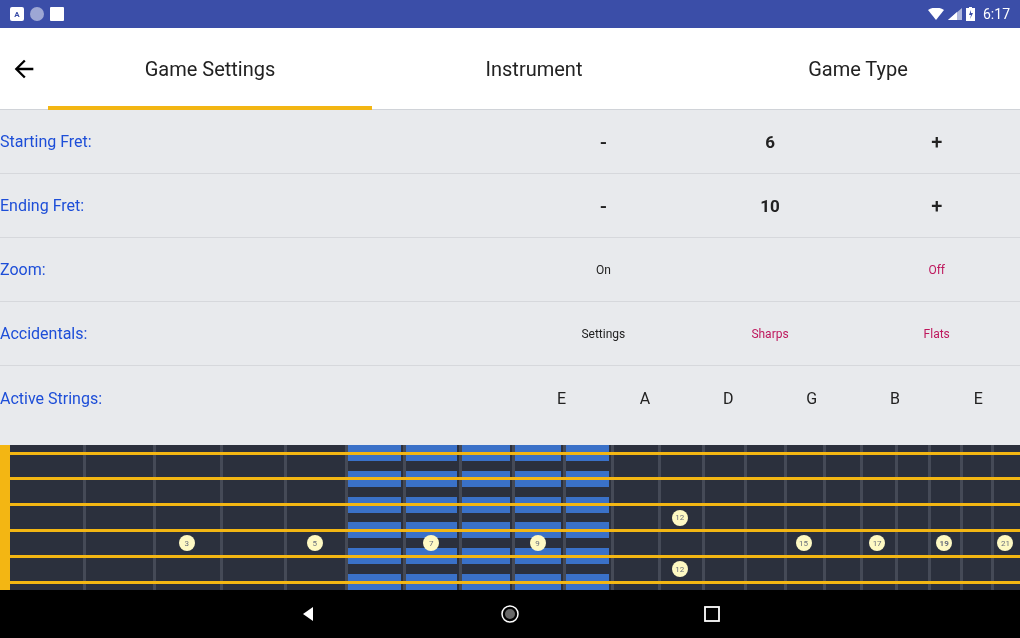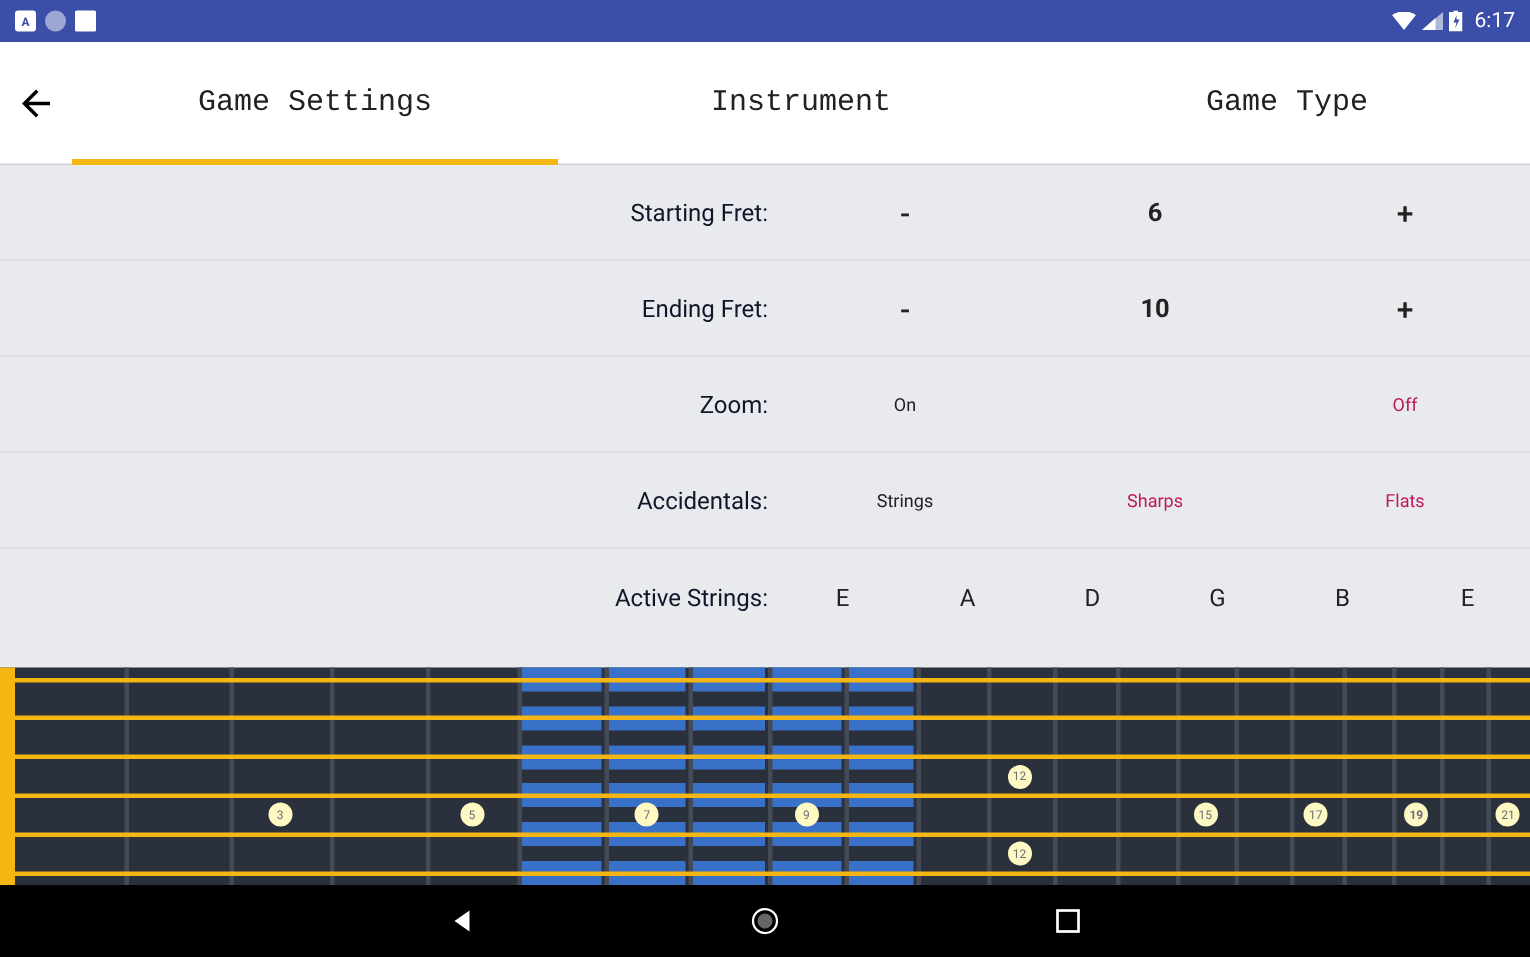--- a/index.html
+++ b/index.html
@@ -41,21 +41,20 @@
     display: flex;
     align-items: center;
     justify-content: center;
     cursor: pointer;
   }
   .back-arrow-svg { width:28px; height:28px; }
   .tabs {
     display: flex;
     flex: 1;
     height: 100%;
-    font-family: Liberation Mono, monospace;
   }
   .tab {
     flex: 1;
     display: flex;
     align-items: center;
     justify-content: center;
     font-size: 20px;
     color: #222;
     font-weight: 400;
     cursor: pointer;
@@ -74,23 +73,23 @@
   .row {
     height: 64px;
     display: flex;
     align-items: center;
     border-bottom: 1px solid #d6d8dc;
     font-size: 16px;
     color: #222;
   }
   .row .label-col {
     width: 520px;
-    text-align: right;
+    text-align: left;
     padding-right: 8px;
-    color: #0f172a;
+    color: #1d4ed8;
   }
   .row .control-col {
     flex: 1;
     display: flex;
     align-items: center;
   }
   .stepper {
     display: flex;
     align-items: center;
     width: 100%;
@@ -263,21 +262,21 @@
         <div style="flex:1"></div>
         <div class="toggle-opt inactive">Off</div>
       </div>
     </div>
   </div>
 
   <div class="row">
     <div class="label-col">Accidentals:</div>
     <div class="control-col">
       <div class="toggle-group">
-        <div class="toggle-opt active">Strings</div>
+        <div class="toggle-opt active">Settings</div>
         <div class="toggle-opt inactive">Sharps</div>
         <div class="toggle-opt inactive">Flats</div>
       </div>
     </div>
   </div>
 
   <div class="row" style="border-bottom:none;">
     <div class="label-col">Active Strings:</div>
     <div class="control-col">
       <div class="strings-group">

